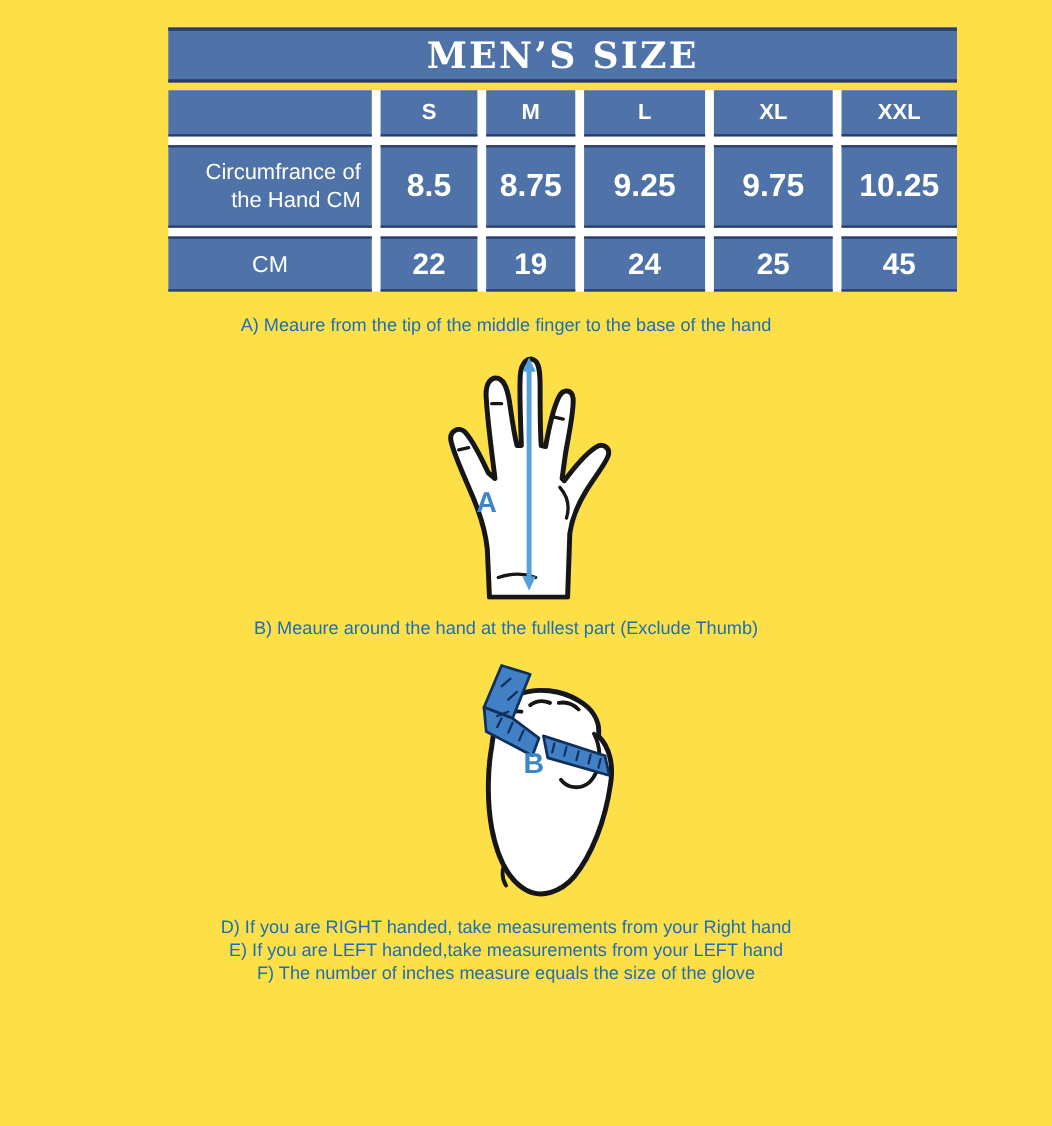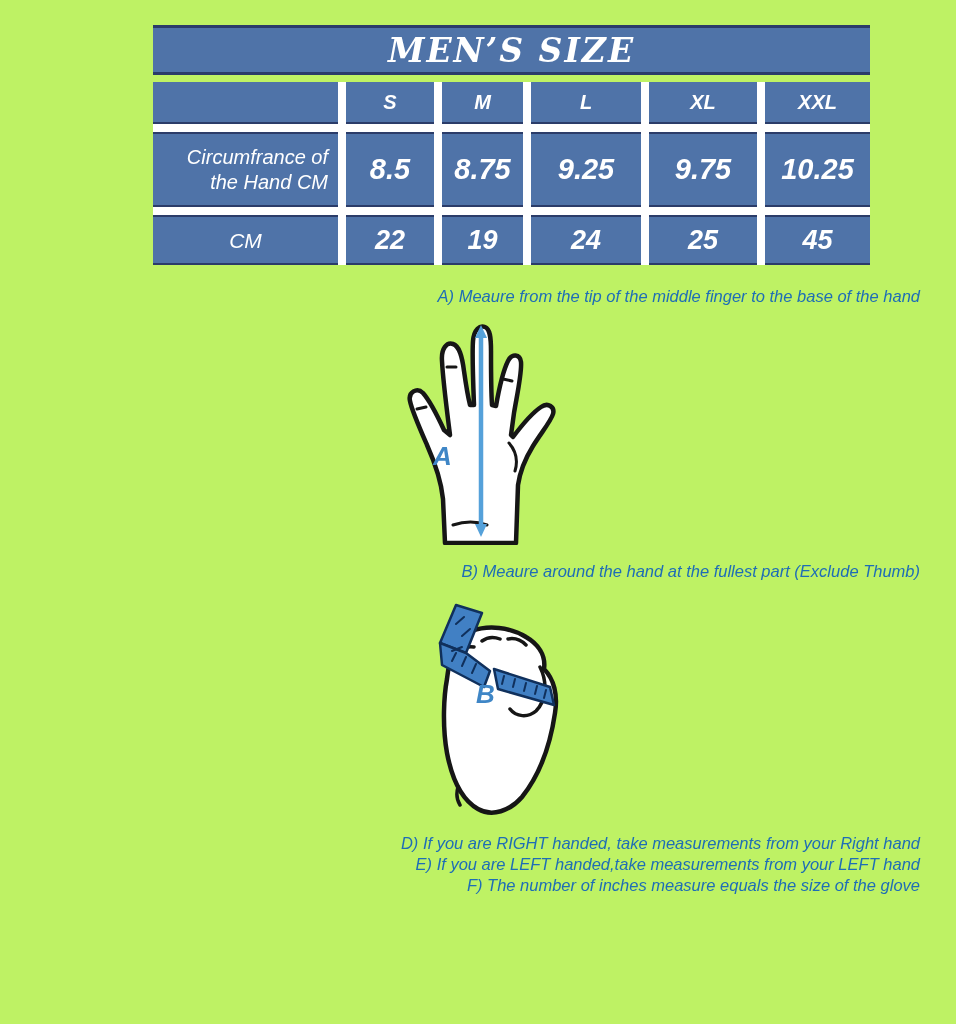--- a/index.html
+++ b/index.html
@@ -1,19 +1,18 @@
 <!DOCTYPE html>
 <html><head>
 <meta charset="utf-8">
 <style>
   html,body{margin:0;padding:0;background:#fff;}
   .canvas{
-    position:relative;width:956px;height:1024px;background:#bef264;overflow:hidden;
+    position:relative;width:956px;height:1024px;background:#fde047;overflow:hidden;
     font-family:"Liberation Sans",sans-serif;
-    font-style:italic;
   }
   
   .size-table{position:absolute;left:153px;top:25px;width:717px;}
   .title-band{
     background:#4f73a8;border-top:3px solid #2b3c69;border-bottom:3px solid #2b3c69;
     height:44px;display:flex;align-items:center;justify-content:center;margin-bottom:7px;
   }
   .title-band span{
     color:#fff;font-family:"DejaVu Serif",serif;font-weight:900;font-size:33px;
     letter-spacing:2px;
@@ -26,21 +25,21 @@
     background:#4f73a8;color:#fff;display:flex;align-items:center;justify-content:center;
     text-align:center;border-top:2px solid #2b3c69;border-bottom:2px solid #2b3c69;
   }
   .grid .cell:nth-child(-n+6){border-top:none;}
   .cell.size-head{font-weight:bold;font-size:20px;}
   .cell.row-label{font-size:20px;line-height:25px;padding:0 10px;font-weight:normal;text-align:right;}
   .cell.val-big{font-weight:bold;font-size:29px;}
   .cell.val-med{font-weight:bold;font-size:27px;}
   
   .instr{
-    position:absolute;left:0;width:920px;text-align:right;color:#1e6db6;
+    position:absolute;left:0;width:920px;text-align:center;color:#1e6db6;
     font-size:16.5px;line-height:21px;
   }
   .instr-a{top:286px;}
   .instr-b{top:561px;}
   .instr-block{top:833px;}
   .instr-block div{margin:0;padding:0;}
   
   .figure{position:absolute;}
   .fig-a{left:383px;top:313px;width:173px;height:232px;}
   .fig-b{left:398px;top:591px;width:170px;height:233px;}

